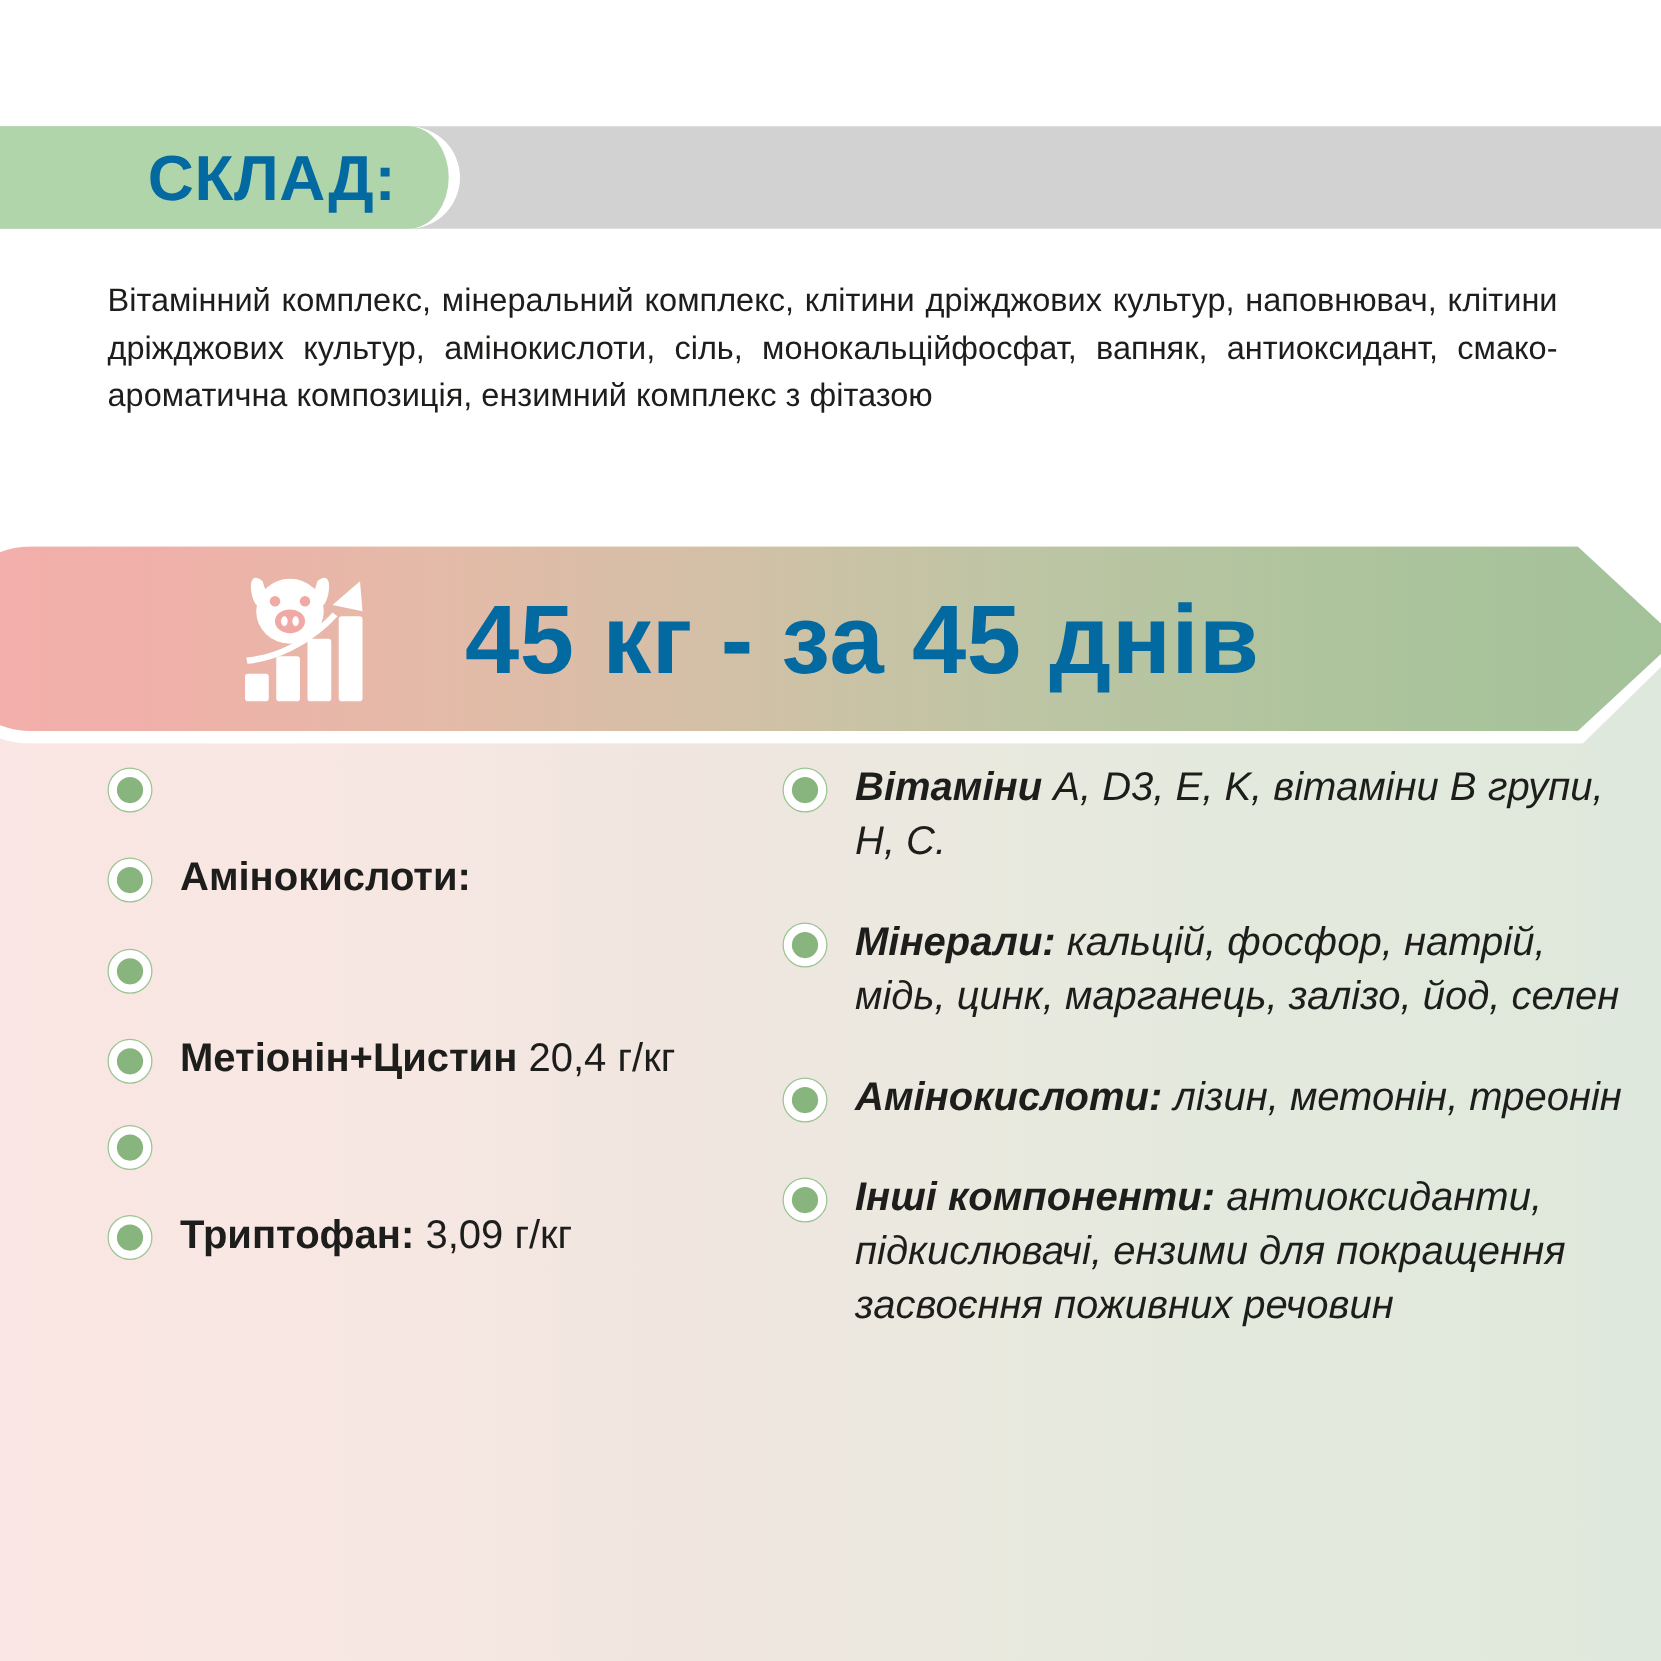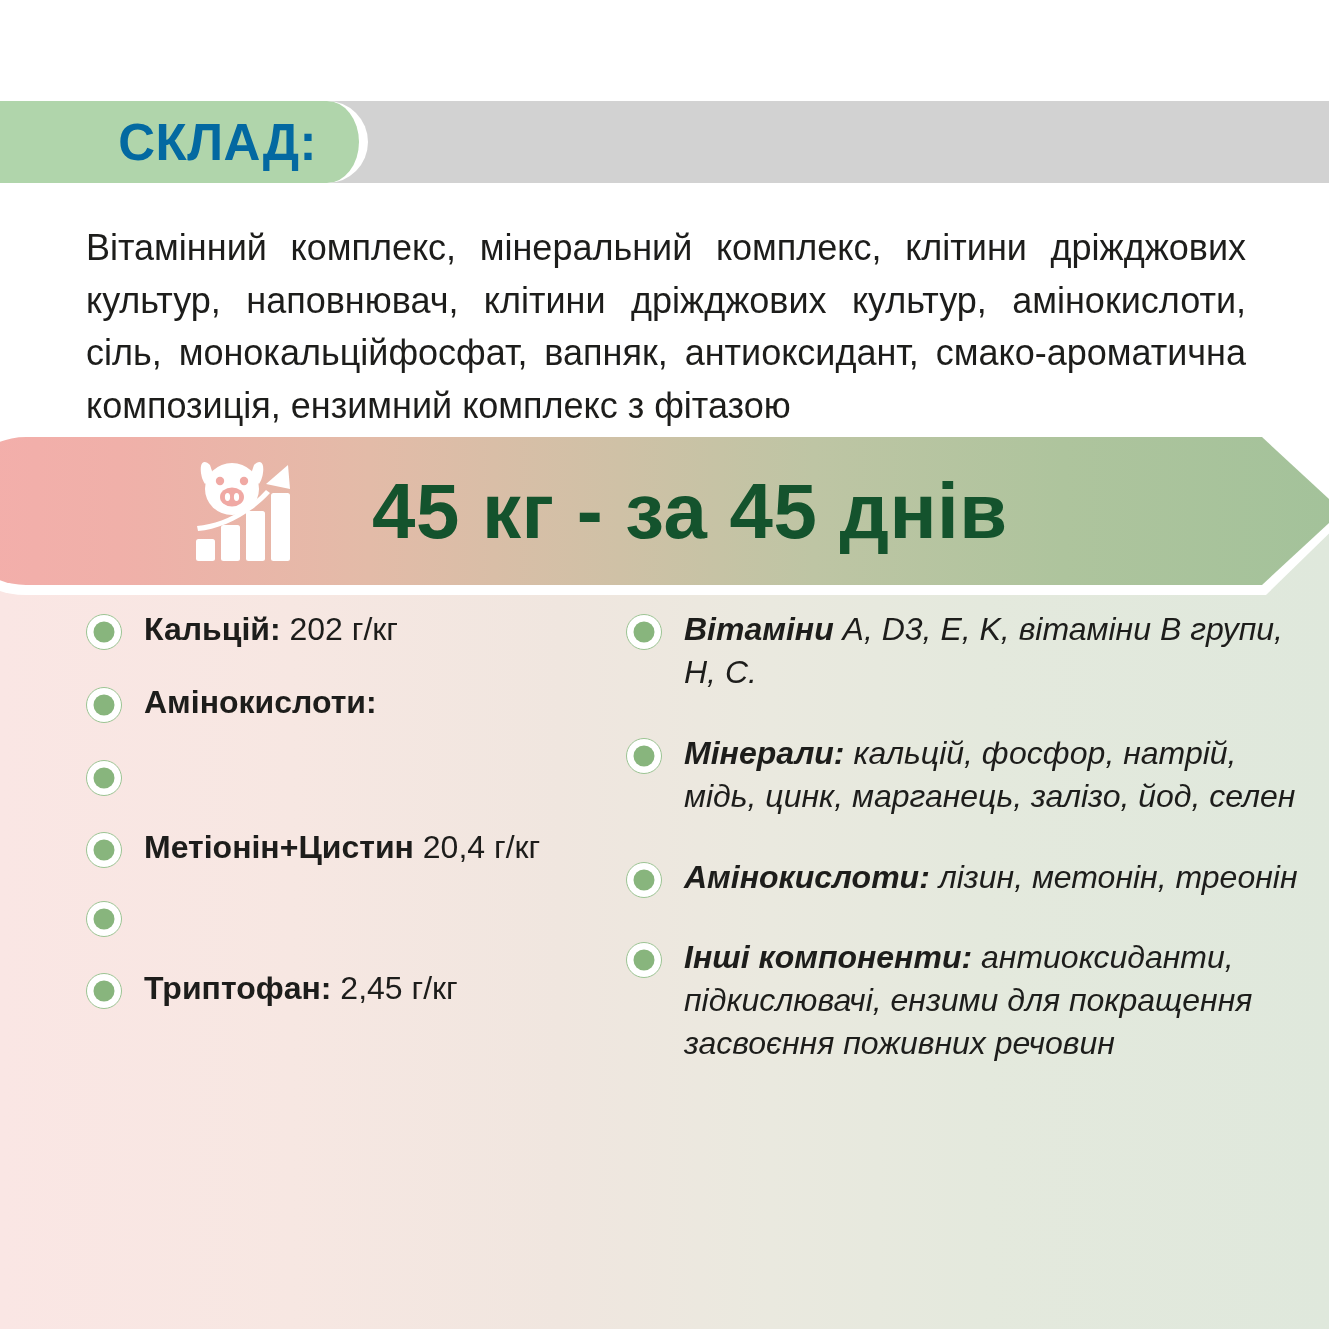--- a/index.html
+++ b/index.html
@@ -57,21 +57,21 @@
     letter-spacing: 0.5px;
     white-space: nowrap;
   }
 
   
   .composition-paragraph {
     position: absolute;
     left: 86px;
     top: 222px;
     width: 1160px;
-    font-size: 36px;
+    font-size: 26px;
     line-height: 1.46;
     color: #1d1d1b;
     text-align: justify;
     z-index: 4;
   }
 
   
   .banner-wrap {
     position: absolute;
     left: -48px;
@@ -131,21 +131,21 @@
     inset: 0;
     display: flex;
     align-items: center;
     padding-left: 240px;
     gap: 60px;
   }
   .pig-icon { width: 120px; height: 104px; flex: none; }
   .banner-text {
     font-size: 78px;
     font-weight: bold;
-    color: #14532d;
+    color: #0369a1;
     letter-spacing: 0.5px;
     white-space: nowrap;
     line-height: 1;
   }
 
   
   .columns {
     position: absolute;
     left: 0; right: 0;
     top: 608px;
@@ -226,39 +226,38 @@
       </g>
     </svg>
     <span class="banner-text">45 кг - за 45 днів</span>
   </div>
 </div>
 
 <div class="columns">
   <div class="col col-left">
     <div class="bullet-row">
       <span class="dot"></span>
-      <span class="bullet-text"><b>Кальцій:</b><span> 202 г/кг</span></span>
     </div>
     <div class="bullet-row">
       <span class="dot"></span>
       <span class="bullet-text"><b>Амінокислоти:</b><span></span></span>
     </div>
     <div class="bullet-row">
       <span class="dot"></span>
     </div>
     <div class="bullet-row tall">
       <span class="dot"></span>
       <span class="bullet-text"><b>Метіонін+Цистин</b><span> 20,4 г/кг</span></span>
     </div>
     <div class="bullet-row">
       <span class="dot"></span>
     </div>
     <div class="bullet-row">
       <span class="dot"></span>
-      <span class="bullet-text"><b>Триптофан:</b><span> 2,45 г/кг</span></span>
+      <span class="bullet-text"><b>Триптофан:</b><span> 3,09 г/кг</span></span>
     </div>
   </div>
 
   <div class="col col-right">
     <div class="bullet-row">
       <span class="dot"></span>
       <span class="bullet-text"><b>Вітаміни</b><span> A, D3, E, K, вітаміни B групи, H, C.</span></span>
     </div>
     <div class="bullet-row">
       <span class="dot"></span>

